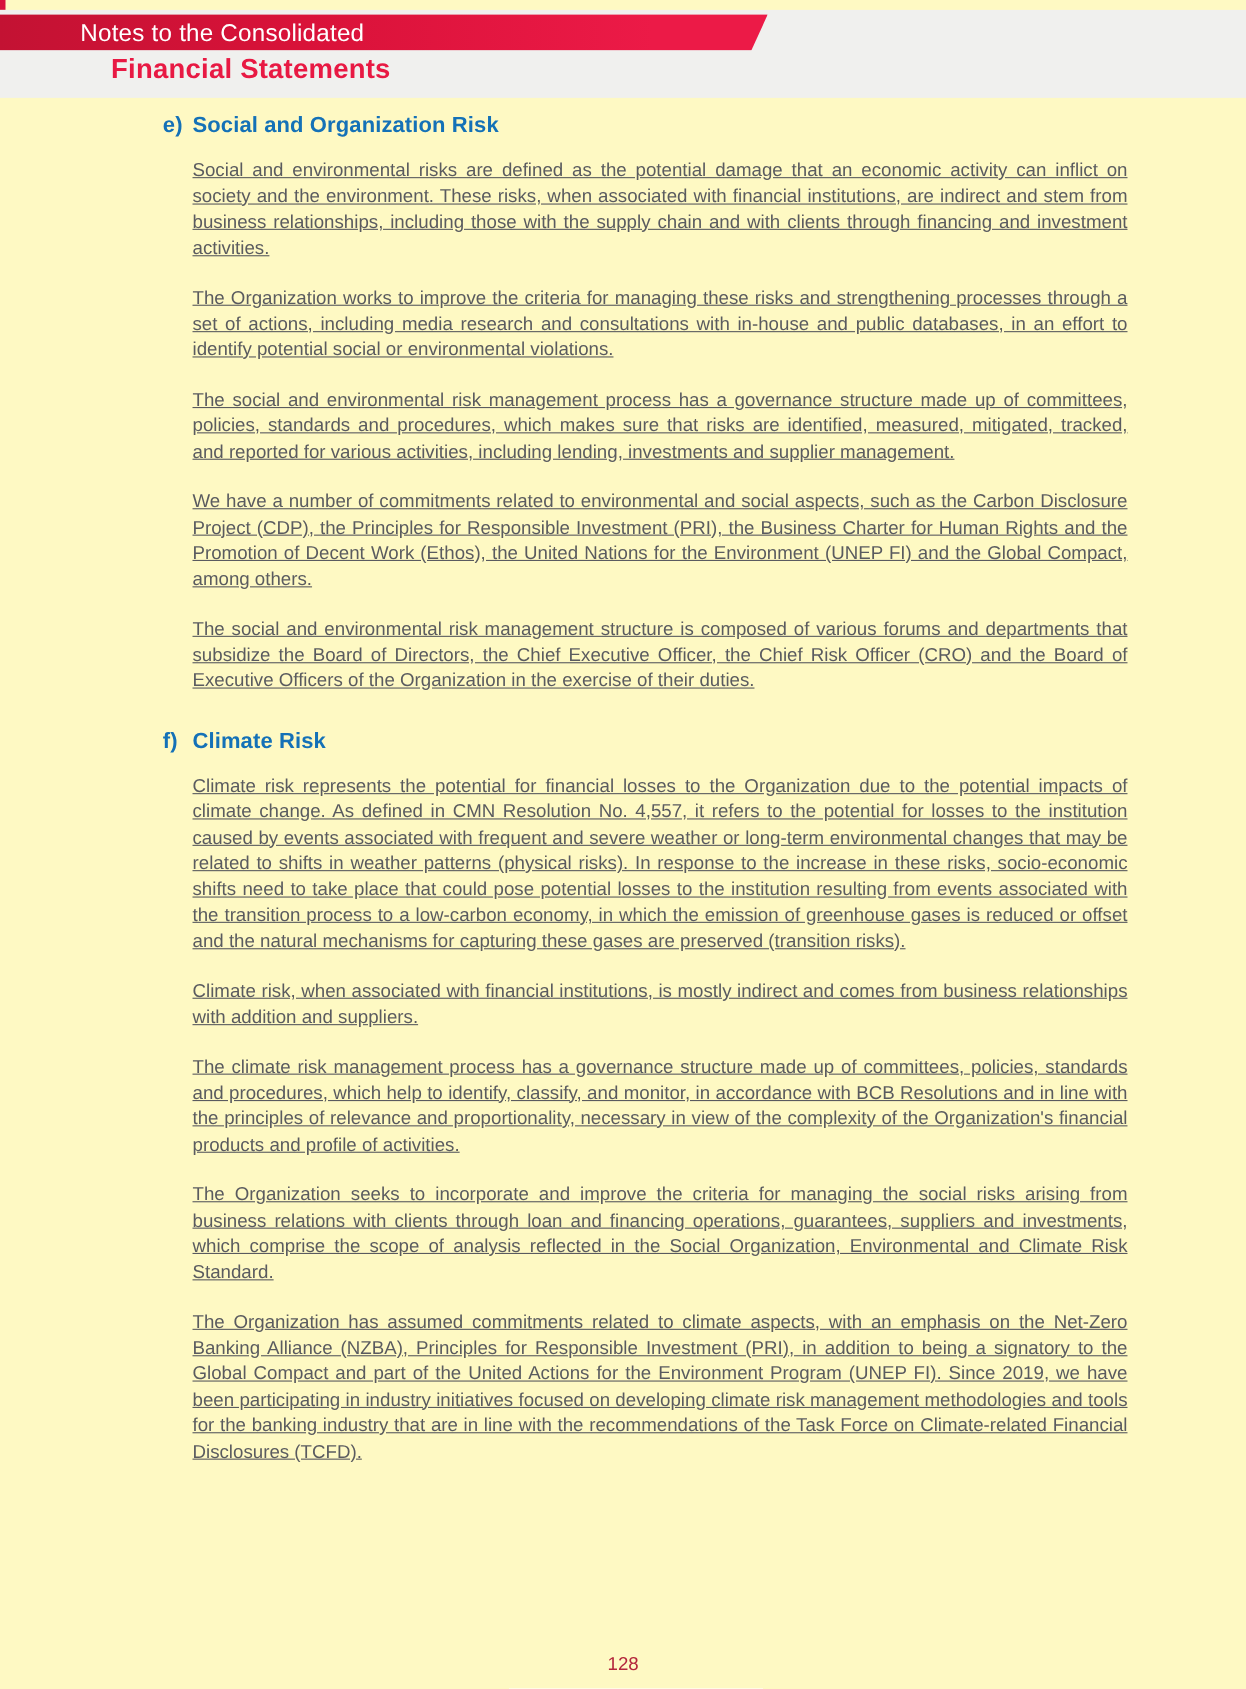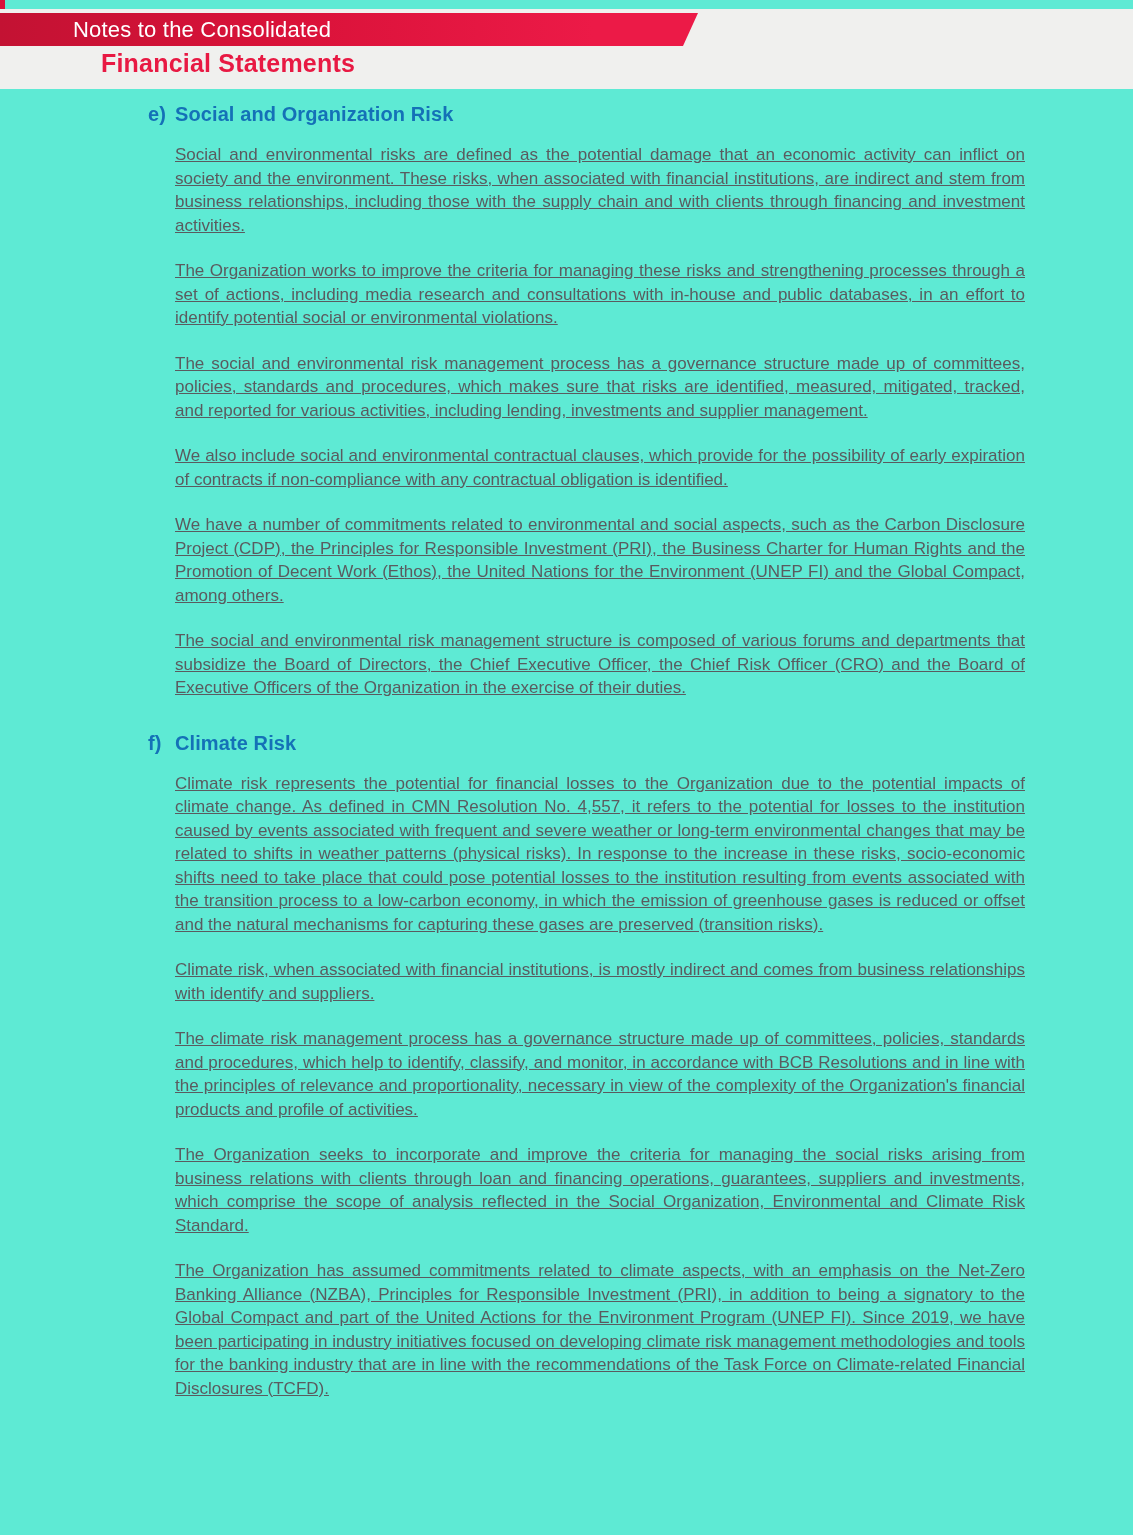--- a/index.html
+++ b/index.html
@@ -5,21 +5,21 @@
   * { margin: 0; padding: 0; box-sizing: border-box; }
   html, body { background: #ffffff; }
   body {
     font-family: "Liberation Sans", "DejaVu Sans", sans-serif;
     width: 1133px;
   }
   .page {
     position: relative;
     width: 1133px;
     height: 1535px;
-    background: #5eead4;
+    background: #fef9c3;
     overflow: hidden;
   }
   
   .corner-accent {
     position: absolute;
     left: 0; top: 0;
     width: 5px; height: 9px;
     background: #d8123b;
   }
   
@@ -117,36 +117,38 @@
 
     <section>
       <h2 class="section-heading">
         <span class="letter">e)</span>
         <span class="title">Social and Organization Risk</span>
       </h2>
       <div class="section-body">
         <p>Social and environmental risks are defined as the potential damage that an economic activity can inflict on society and the environment. These risks, when associated with financial institutions, are indirect and stem from business relationships, including those with the supply chain and with clients through financing and investment activities.</p>
         <p>The Organization works to improve the criteria for managing these risks and strengthening processes through a set of actions, including media research and consultations with in-house and public databases, in an effort to identify potential social or environmental violations.</p>
         <p>The social and environmental risk management process has a governance structure made up of committees, policies, standards and procedures, which makes sure that risks are identified, measured, mitigated, tracked, and reported for various activities, including lending, investments and supplier management.</p>
-        <p>We also include social and environmental contractual clauses, which provide for the possibility of early expiration of contracts if non-compliance with any contractual obligation is identified.</p>
         <p>We have a number of commitments related to environmental and social aspects, such as the Carbon Disclosure Project (CDP), the Principles for Responsible Investment (PRI), the Business Charter for Human Rights and the Promotion of Decent Work (Ethos), the United Nations for the Environment (UNEP FI) and the Global Compact, among others.</p>
         <p>The social and environmental risk management structure is composed of various forums and departments that subsidize the Board of Directors, the Chief Executive Officer, the Chief Risk Officer (CRO) and the Board of Executive Officers of the Organization in the exercise of their duties.</p>
       </div>
     </section>
 
     <section>
       <h2 class="section-heading second">
         <span class="letter">f)</span>
         <span class="title">Climate Risk</span>
       </h2>
       <div class="section-body">
         <p>Climate risk represents the potential for financial losses to the Organization due to the potential impacts of climate change. As defined in CMN Resolution No. 4,557, it refers to the potential for losses to the institution caused by events associated with frequent and severe weather or long-term environmental changes that may be related to shifts in weather patterns (physical risks). In response to the increase in these risks, socio-economic shifts need to take place that could pose potential losses to the institution resulting from events associated with the transition process to a low-carbon economy, in which the emission of greenhouse gases is reduced or offset and the natural mechanisms for capturing these gases are preserved (transition risks).</p>
-        <p>Climate risk, when associated with financial institutions, is mostly indirect and comes from business relationships with identify and suppliers.</p>
+        <p>Climate risk, when associated with financial institutions, is mostly indirect and comes from business relationships with addition and suppliers.</p>
         <p>The climate risk management process has a governance structure made up of committees, policies, standards and procedures, which help to identify, classify, and monitor, in accordance with BCB Resolutions and in line with the principles of relevance and proportionality, necessary in view of the complexity of the Organization's financial products and profile of activities.</p>
         <p>The Organization seeks to incorporate and improve the criteria for managing the social risks arising from business relations with clients through loan and financing operations, guarantees, suppliers and investments, which comprise the scope of analysis reflected in the Social Organization, Environmental and Climate Risk Standard.</p>
         <p>The Organization has assumed commitments related to climate aspects, with an emphasis on the Net-Zero Banking Alliance (NZBA), Principles for Responsible Investment (PRI), in addition to being a signatory to the Global Compact and part of the United Actions for the Environment Program (UNEP FI). Since 2019, we have been participating in industry initiatives focused on developing climate risk management methodologies and tools for the banking industry that are in line with the recommendations of the Task Force on Climate-related Financial Disclosures (TCFD).</p>
       </div>
     </section>
 
   </main>
 
+  <footer class="page-footer">
+    <span class="page-number">128</span>
+  </footer>
 
 </div>
 
 </body></html>

